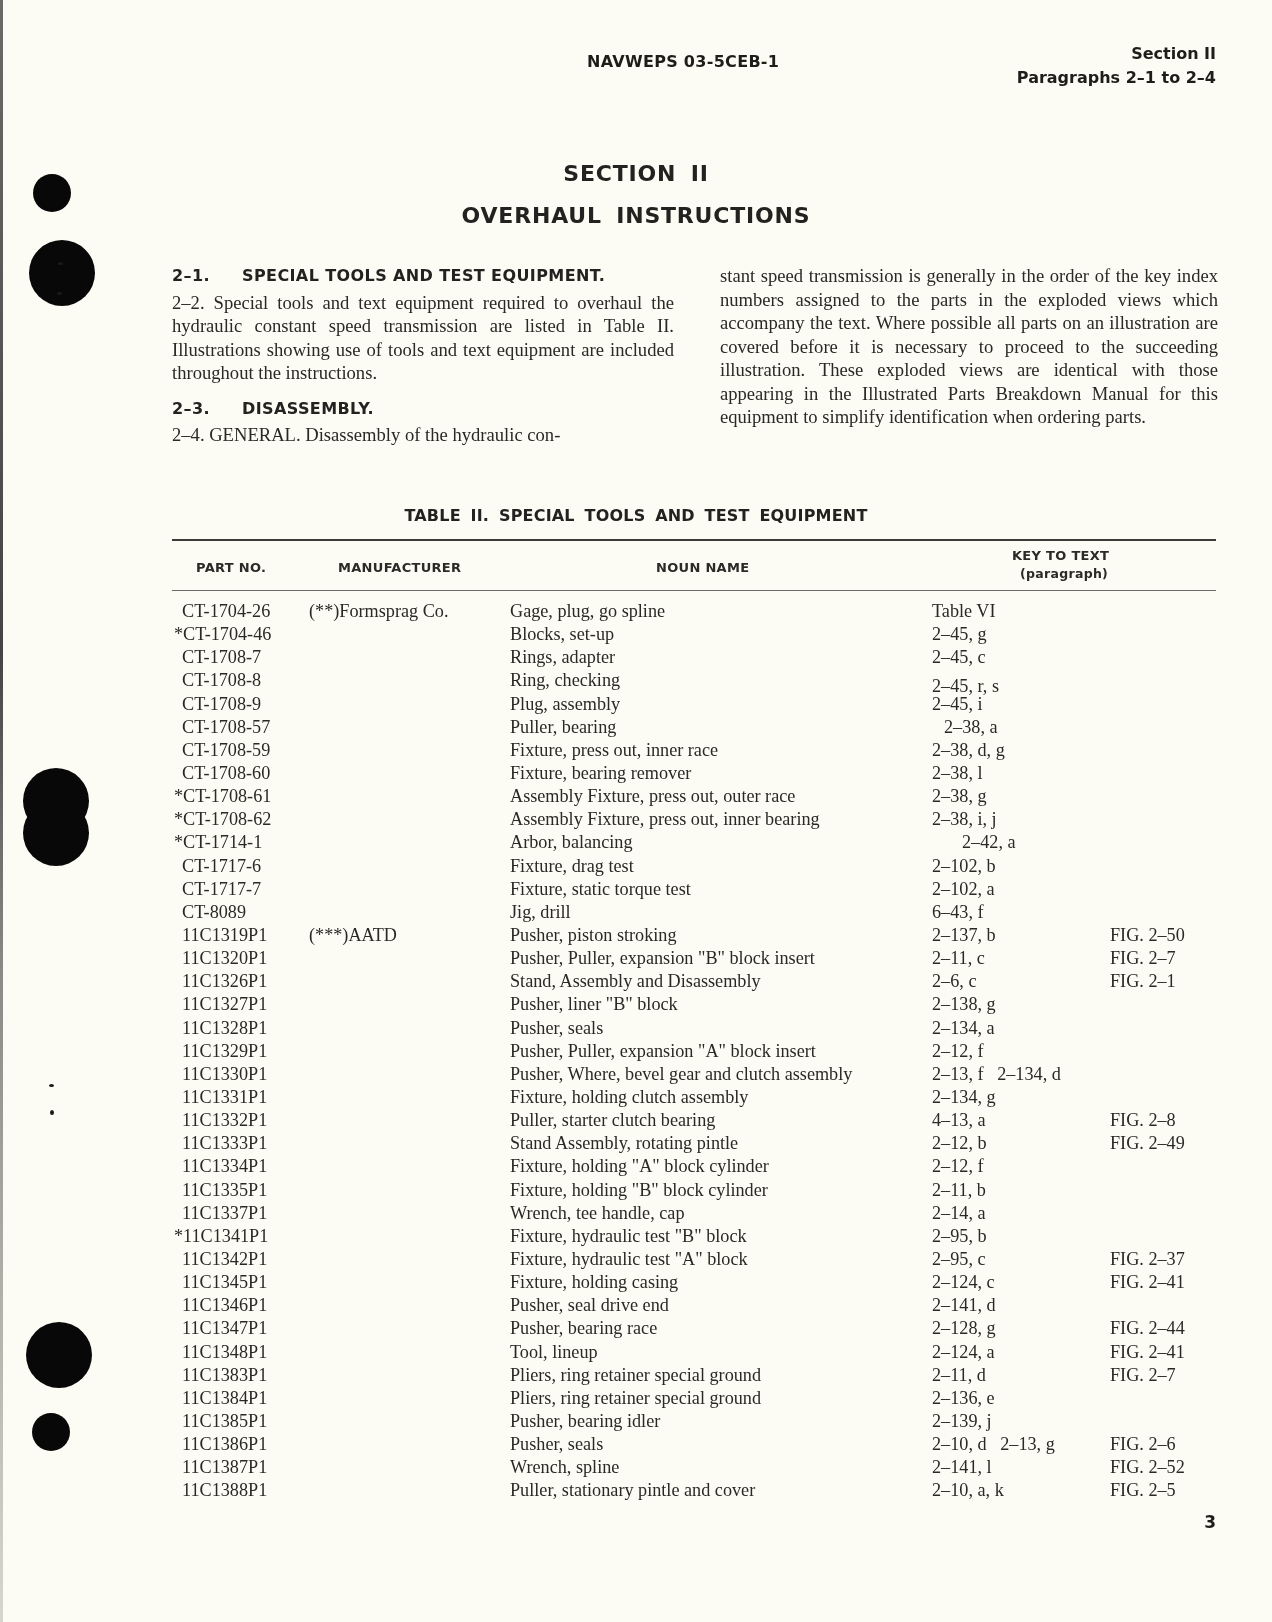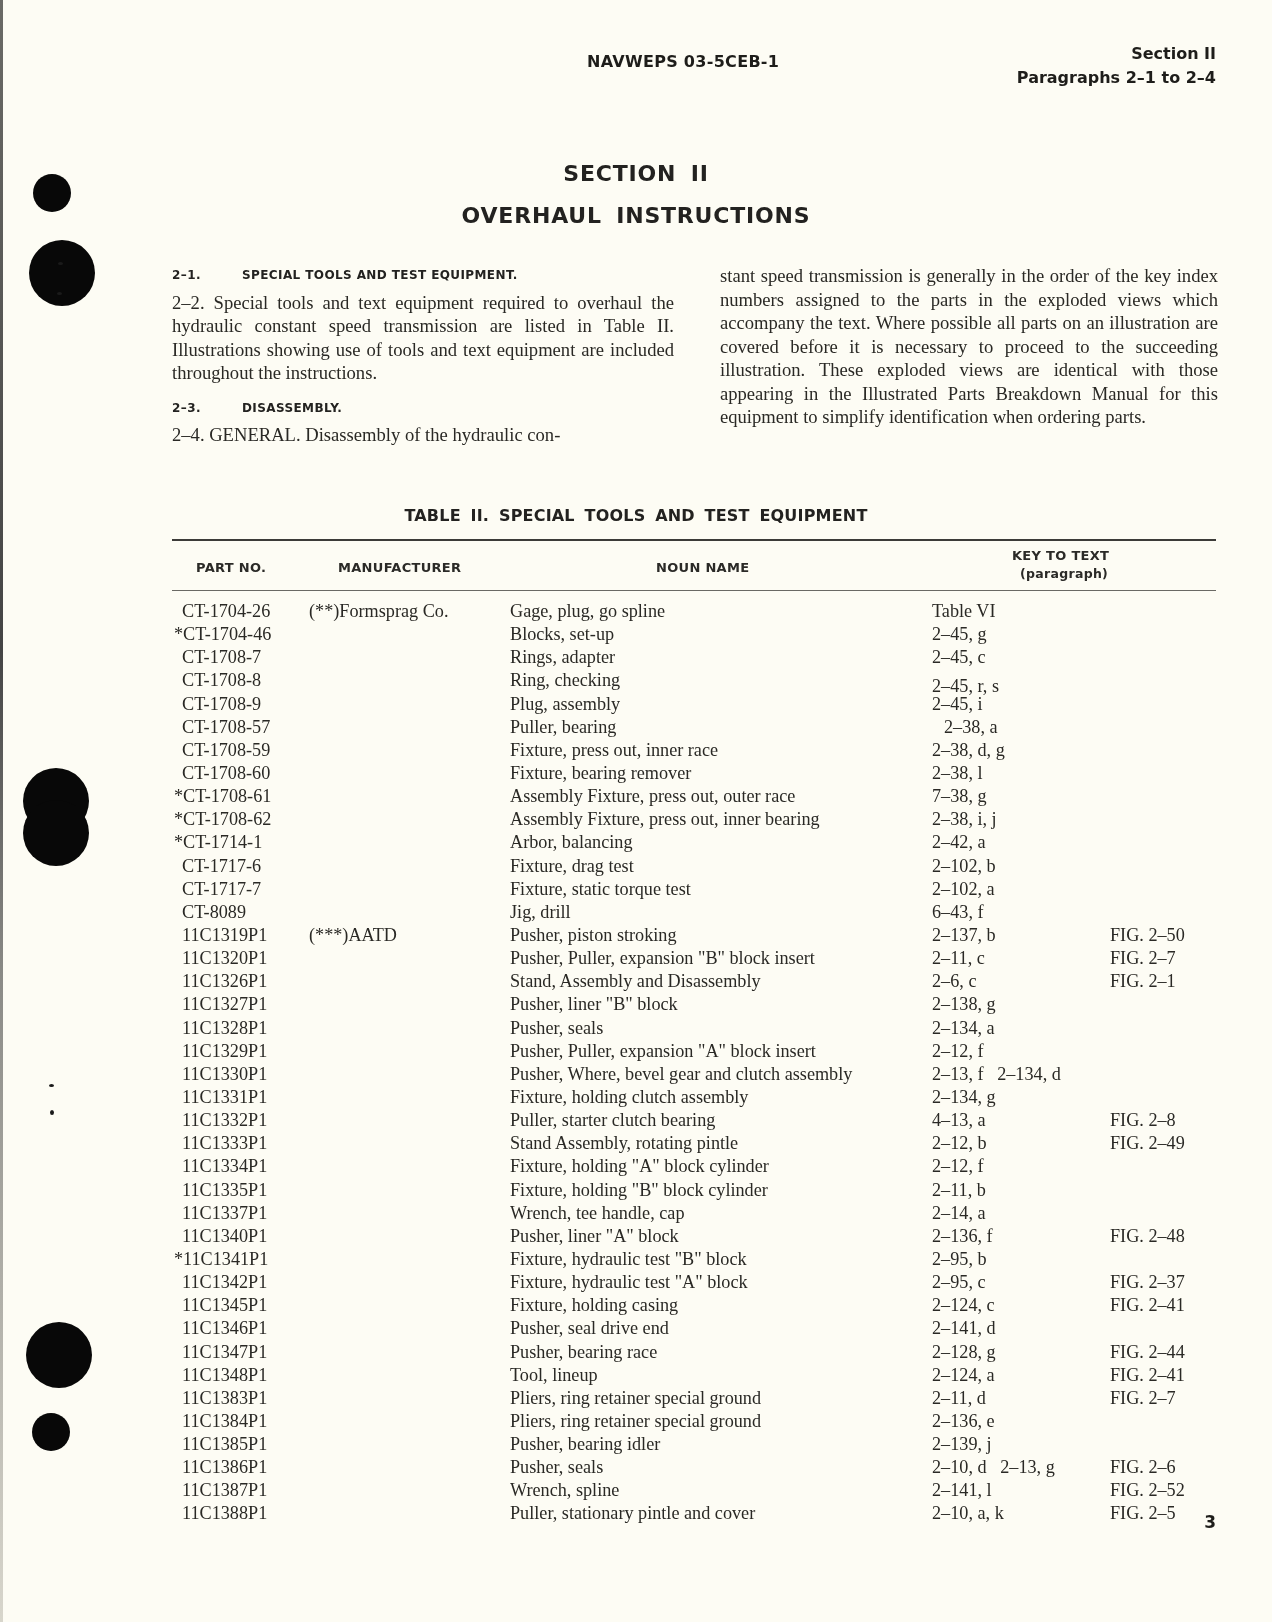--- a/index.html
+++ b/index.html
@@ -27,21 +27,21 @@
     }
     .sec-title {
       position: absolute; left: 0; width: 1272px; text-align: center;
       font-family: "DejaVu Sans", sans-serif; font-weight: bold; font-size: 22px;
       letter-spacing: 0.8px; color: #232220; word-spacing: 6px;
     }
     .col { position: absolute; width: 502px; font-size: 18.6px; line-height: 23.5px; color: #2a2925; }
     .col p { margin: 0; text-align: justify; }
     .col .last { text-align-last: left; }
     .heading {
-      font-family: "DejaVu Sans", sans-serif; font-weight: bold; font-size: 12px;
+      font-family: "DejaVu Sans", sans-serif; font-weight: bold; font-size: 16px;
       color: #232220; letter-spacing: 0.4px; margin: 0;
     }
     .heading .num { display: inline-block; width: 70px; }
     .table-title {
       position: absolute; left: 0; width: 1272px; top: 506px; text-align: center;
       font-family: "DejaVu Sans", sans-serif; font-weight: bold; font-size: 16px;
       color: #232220; word-spacing: 4px; letter-spacing: 0.2px;
     }
     .rule { position: absolute; left: 172px; width: 1044px; background: #3c3b38; }
     .th {
@@ -165,35 +165,35 @@
       <span class="c-part">CT-1708-60</span>
       <span class="c-mfr"></span>
       <span class="c-noun">Fixture, bearing remover</span>
       <span class="c-key" style="white-space: pre;">2–38, l</span>
       <span class="c-fig"></span>
     </div>
     <div class="row">
       <span class="c-part star">*CT-1708-61</span>
       <span class="c-mfr"></span>
       <span class="c-noun">Assembly Fixture, press out, outer race</span>
-      <span class="c-key" style="white-space: pre;">7–38, g</span>
+      <span class="c-key" style="white-space: pre;">2–38, g</span>
       <span class="c-fig"></span>
     </div>
     <div class="row">
       <span class="c-part star">*CT-1708-62</span>
       <span class="c-mfr"></span>
       <span class="c-noun">Assembly Fixture, press out, inner bearing</span>
       <span class="c-key" style="white-space: pre;">2–38, i, j</span>
       <span class="c-fig"></span>
     </div>
     <div class="row">
       <span class="c-part star">*CT-1714-1</span>
       <span class="c-mfr"></span>
       <span class="c-noun">Arbor, balancing</span>
-      <span class="c-key" style="white-space: pre;">2–42, a</span>
+      <span class="c-key" style="white-space: pre; margin-left: 30px;">2–42, a</span>
       <span class="c-fig"></span>
     </div>
     <div class="row">
       <span class="c-part">CT-1717-6</span>
       <span class="c-mfr"></span>
       <span class="c-noun">Fixture, drag test</span>
       <span class="c-key" style="white-space: pre;">2–102, b</span>
       <span class="c-fig"></span>
     </div>
     <div class="row">
@@ -295,27 +295,20 @@
       <span class="c-fig"></span>
     </div>
     <div class="row">
       <span class="c-part">11C1337P1</span>
       <span class="c-mfr"></span>
       <span class="c-noun">Wrench, tee handle, cap</span>
       <span class="c-key" style="white-space: pre;">2–14, a</span>
       <span class="c-fig"></span>
     </div>
     <div class="row">
-      <span class="c-part">11C1340P1</span>
-      <span class="c-mfr"></span>
-      <span class="c-noun">Pusher, liner "A" block</span>
-      <span class="c-key" style="white-space: pre;">2–136, f</span>
-      <span class="c-fig">FIG. 2–48</span>
-    </div>
-    <div class="row">
       <span class="c-part star">*11C1341P1</span>
       <span class="c-mfr"></span>
       <span class="c-noun">Fixture, hydraulic test "B" block</span>
       <span class="c-key" style="white-space: pre;">2–95, b</span>
       <span class="c-fig"></span>
     </div>
     <div class="row">
       <span class="c-part">11C1342P1</span>
       <span class="c-mfr"></span>
       <span class="c-noun">Fixture, hydraulic test "A" block</span>

